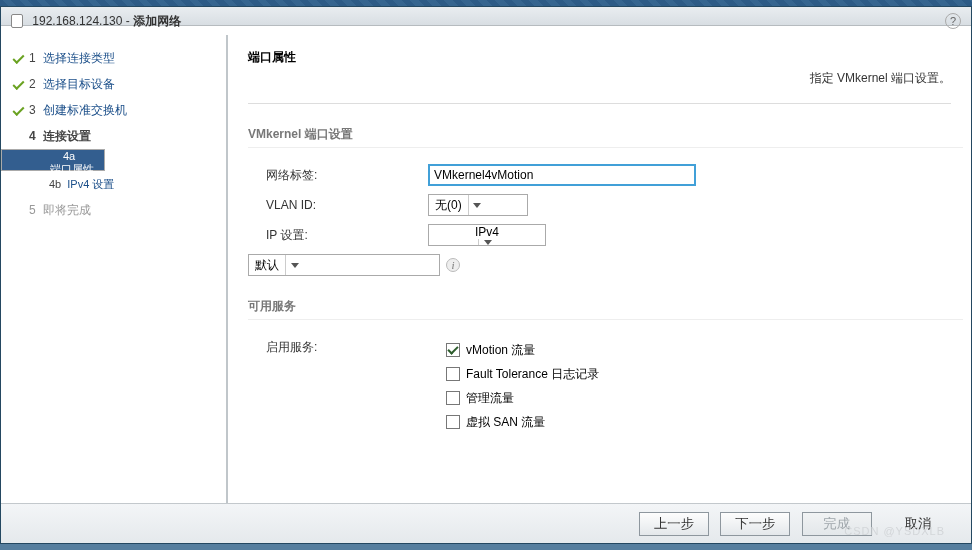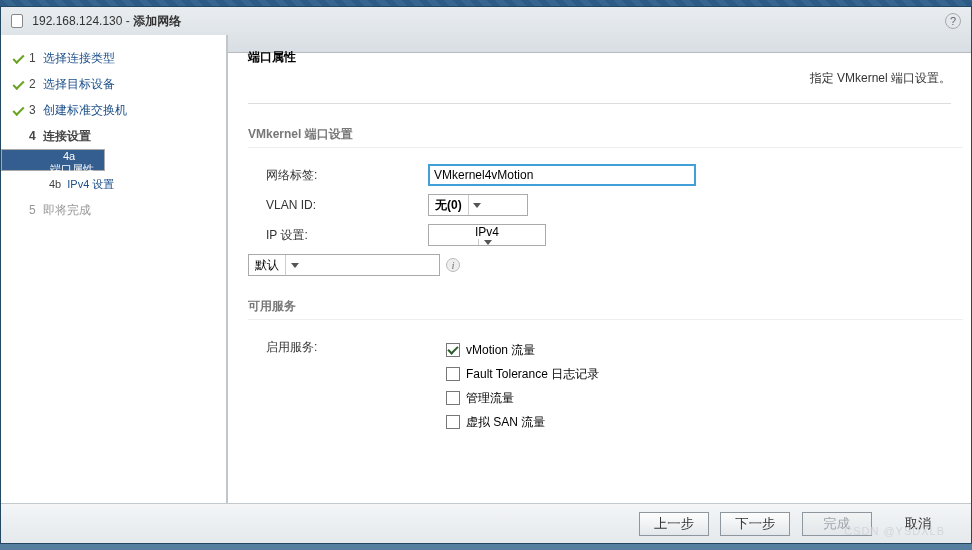--- a/index.html
+++ b/index.html
@@ -3,21 +3,21 @@
 <meta charset="utf-8">
 <style>
   * { box-sizing:border-box; }
   body { margin:0; font:12px Arial,Helvetica,"Microsoft YaHei",sans-serif;
          background:#567e9e; }
   .topstrip { height:6px;
      background:repeating-linear-gradient(45deg,#2d5b86,#2d5b86 6px,#36658f 6px,#36658f 12px);}
   
   .dlg { position:relative; width:972px; height:538px; margin:0 auto; 
          background:#fff; border:1px solid #244861; }
-  .titlebar { height:46px; line-height:28px; padding:0 10px;
+  .titlebar { height:19px; line-height:28px; padding:0 10px;
      color:#333;
      background:linear-gradient(#e9edf0,#d8dee3);
      border-bottom:1px solid #b6bbbf; }
   .titlebar .dev-icon { display:inline-block; width:12px; height:14px;
      border:1px solid #888; border-radius:2px; vertical-align:-3px; margin-right:6px;
      background:#fff;}
   .titlebar .ip { color:#333; }
   .titlebar .t { font-weight:bold; }
   .titlebar .help { float:right; width:16px; height:16px; margin-top:6px;
      border:1px solid #aaa; border-radius:8px; text-align:center; line-height:14px;
@@ -154,21 +154,21 @@
         <div class="sect first">VMkernel 端口设置</div>
         <div class="thinhr"></div>
 
         <div class="row">
           <div class="lbl">网络标签:</div>
           <input class="inp" value="VMkernel4vMotion" style="">
         </div>
 
         <div class="row">
           <div class="lbl">VLAN ID:</div>
-          <div class="sel" style="width:100px;font-weight:bold;">
+          <div class="sel" style="width:100px;">
             <span class="txt">无(0)</span>
             <span class="arr"></span>
           </div>
         </div>
 
         <div class="row">
           <div class="lbl">IP 设置:</div>
           <div class="sel" style="width:118px;flex-direction:column;">
             <span class="txt">IPv4</span>
             <span class="arr"></span>

